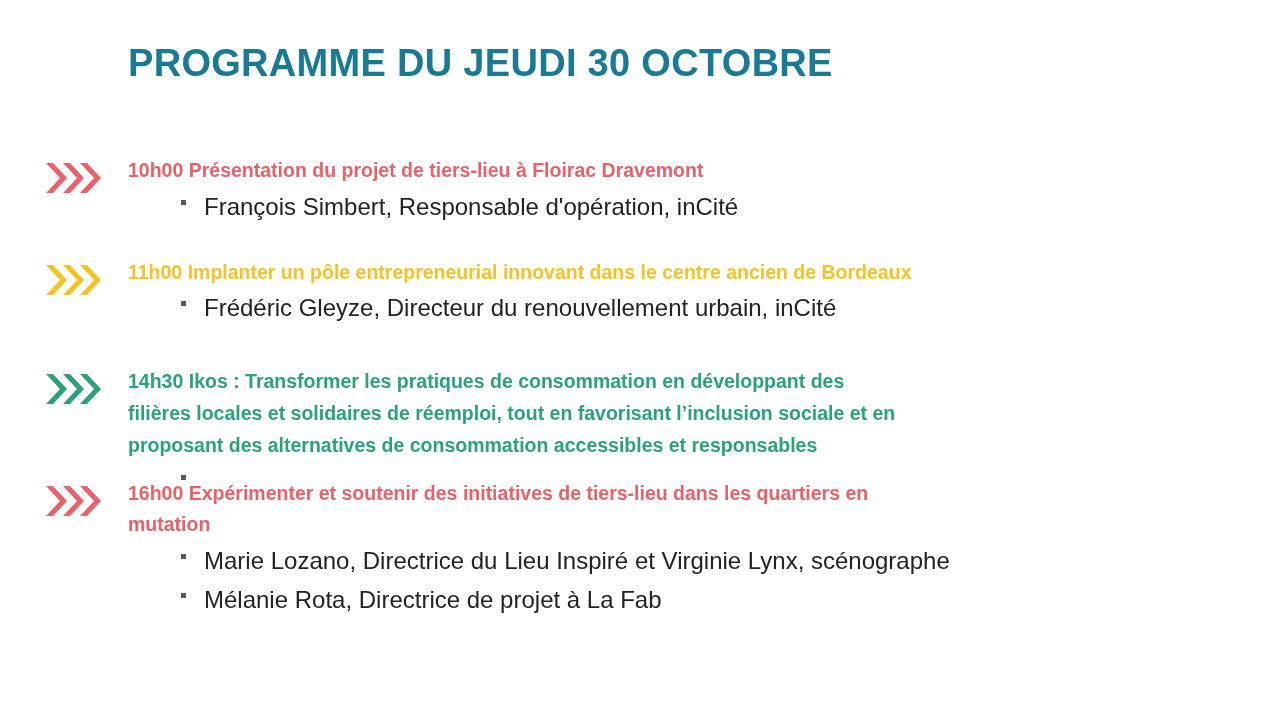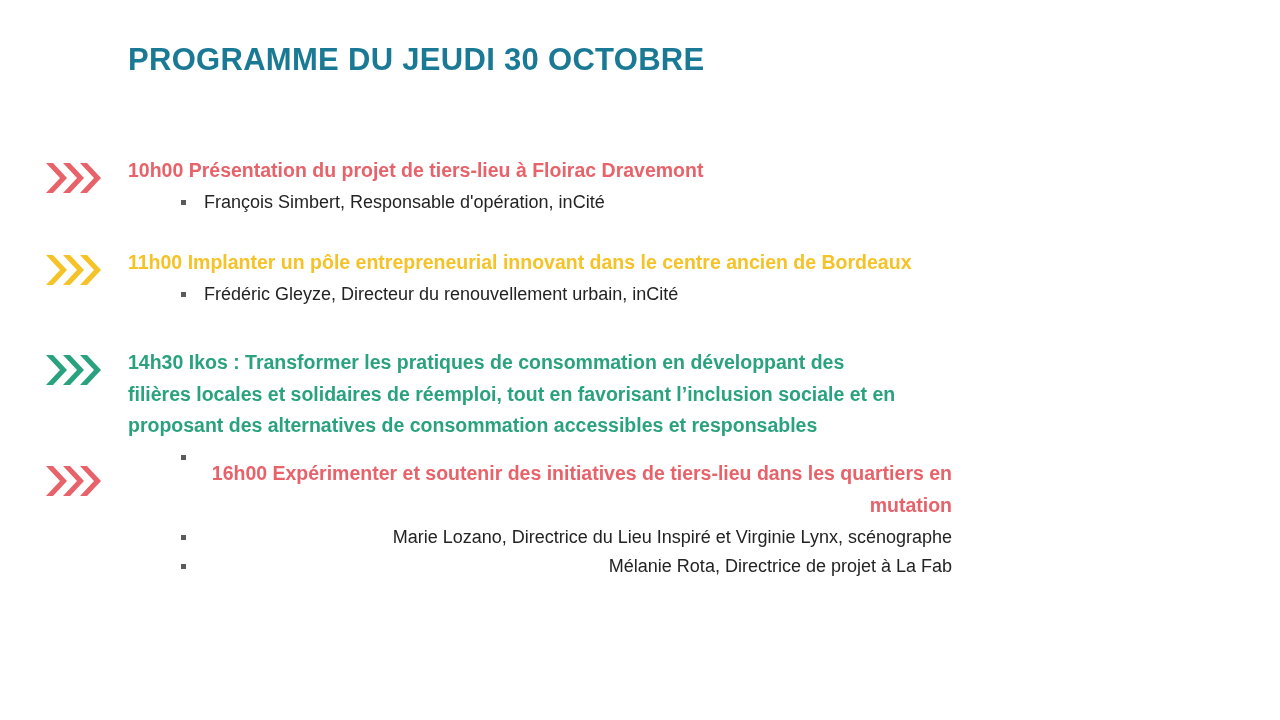--- a/index.html
+++ b/index.html
@@ -16,21 +16,21 @@
   .slide {
     position: relative;
     width: 1280px;
     height: 720px;
     box-sizing: border-box;
   }
   .slide-title {
     position: absolute;
     left: 128px;
     top: 42px;
-    font-size: 31px;
+    font-size: 38px;
     font-weight: bold;
     color: #1a7a96;
     letter-spacing: 0.3px;
     white-space: nowrap;
   }
   .agenda {
     position: absolute;
     left: 0;
     top: 155px;
     width: 1012px;
@@ -55,39 +55,39 @@
     line-height: 1.63;
     margin: 0 0 1px 0;
   }
   .speakers {
     list-style: none;
     margin: 0;
     padding: 0 0 0 52px;
   }
   .speaker {
     position: relative;
-    font-size: 18px;
+    font-size: 24px;
     color: #232323;
     line-height: 1.62;
     padding-left: 24px;
   }
   .speaker .dot {
     position: absolute;
     left: 1px;
     top: 12px;
     width: 5px;
     height: 5px;
     background: #5a5a5a;
   }
   
   .entry.e1 { margin-bottom: 30px; }
   .entry.e2 { margin-bottom: 38px; }
   .entry.e3 { margin-bottom: 16px; }
   .entry.e3 .entry-heading { padding-right: 40px; }
-  .entry.e4 { margin-bottom: 7px; text-align: right; }
+  .entry.e4 { margin-bottom: 7px; }
 </style>
 </head>
 <body>
 
 <div class="slide">
 
   <div class="slide-title">PROGRAMME DU JEUDI 30 OCTOBRE</div>
 
   <div class="agenda">
 

